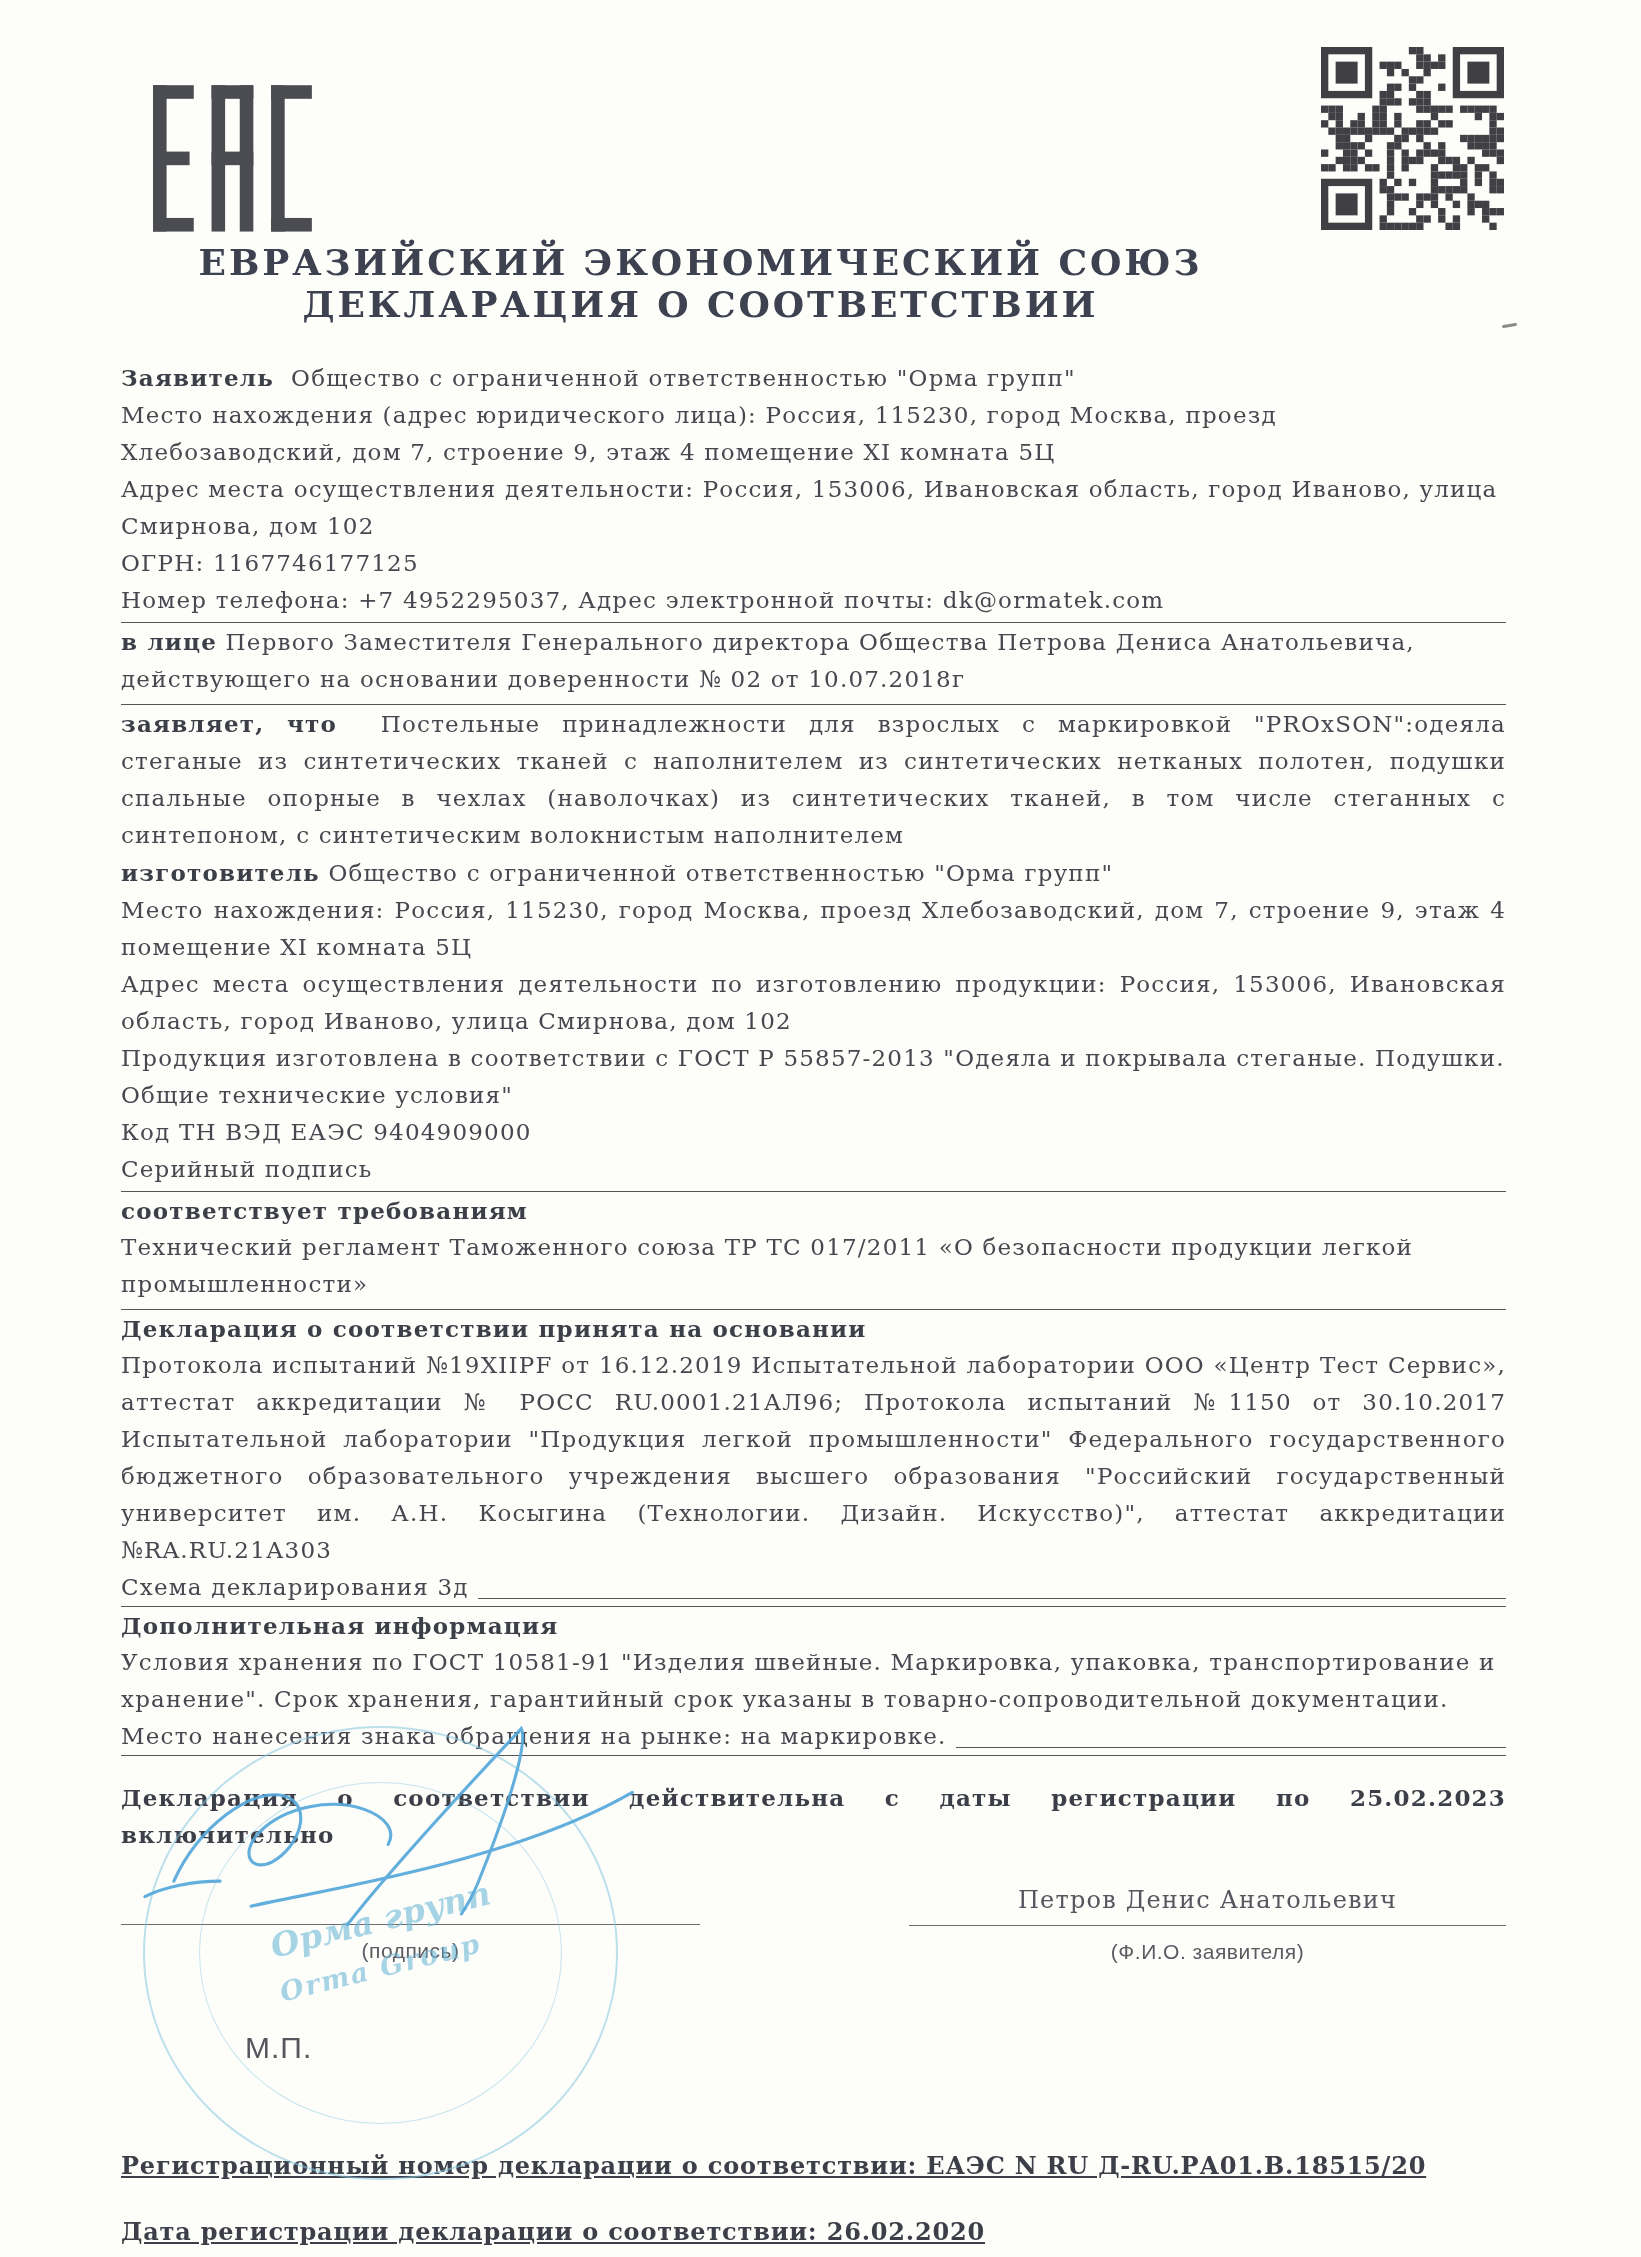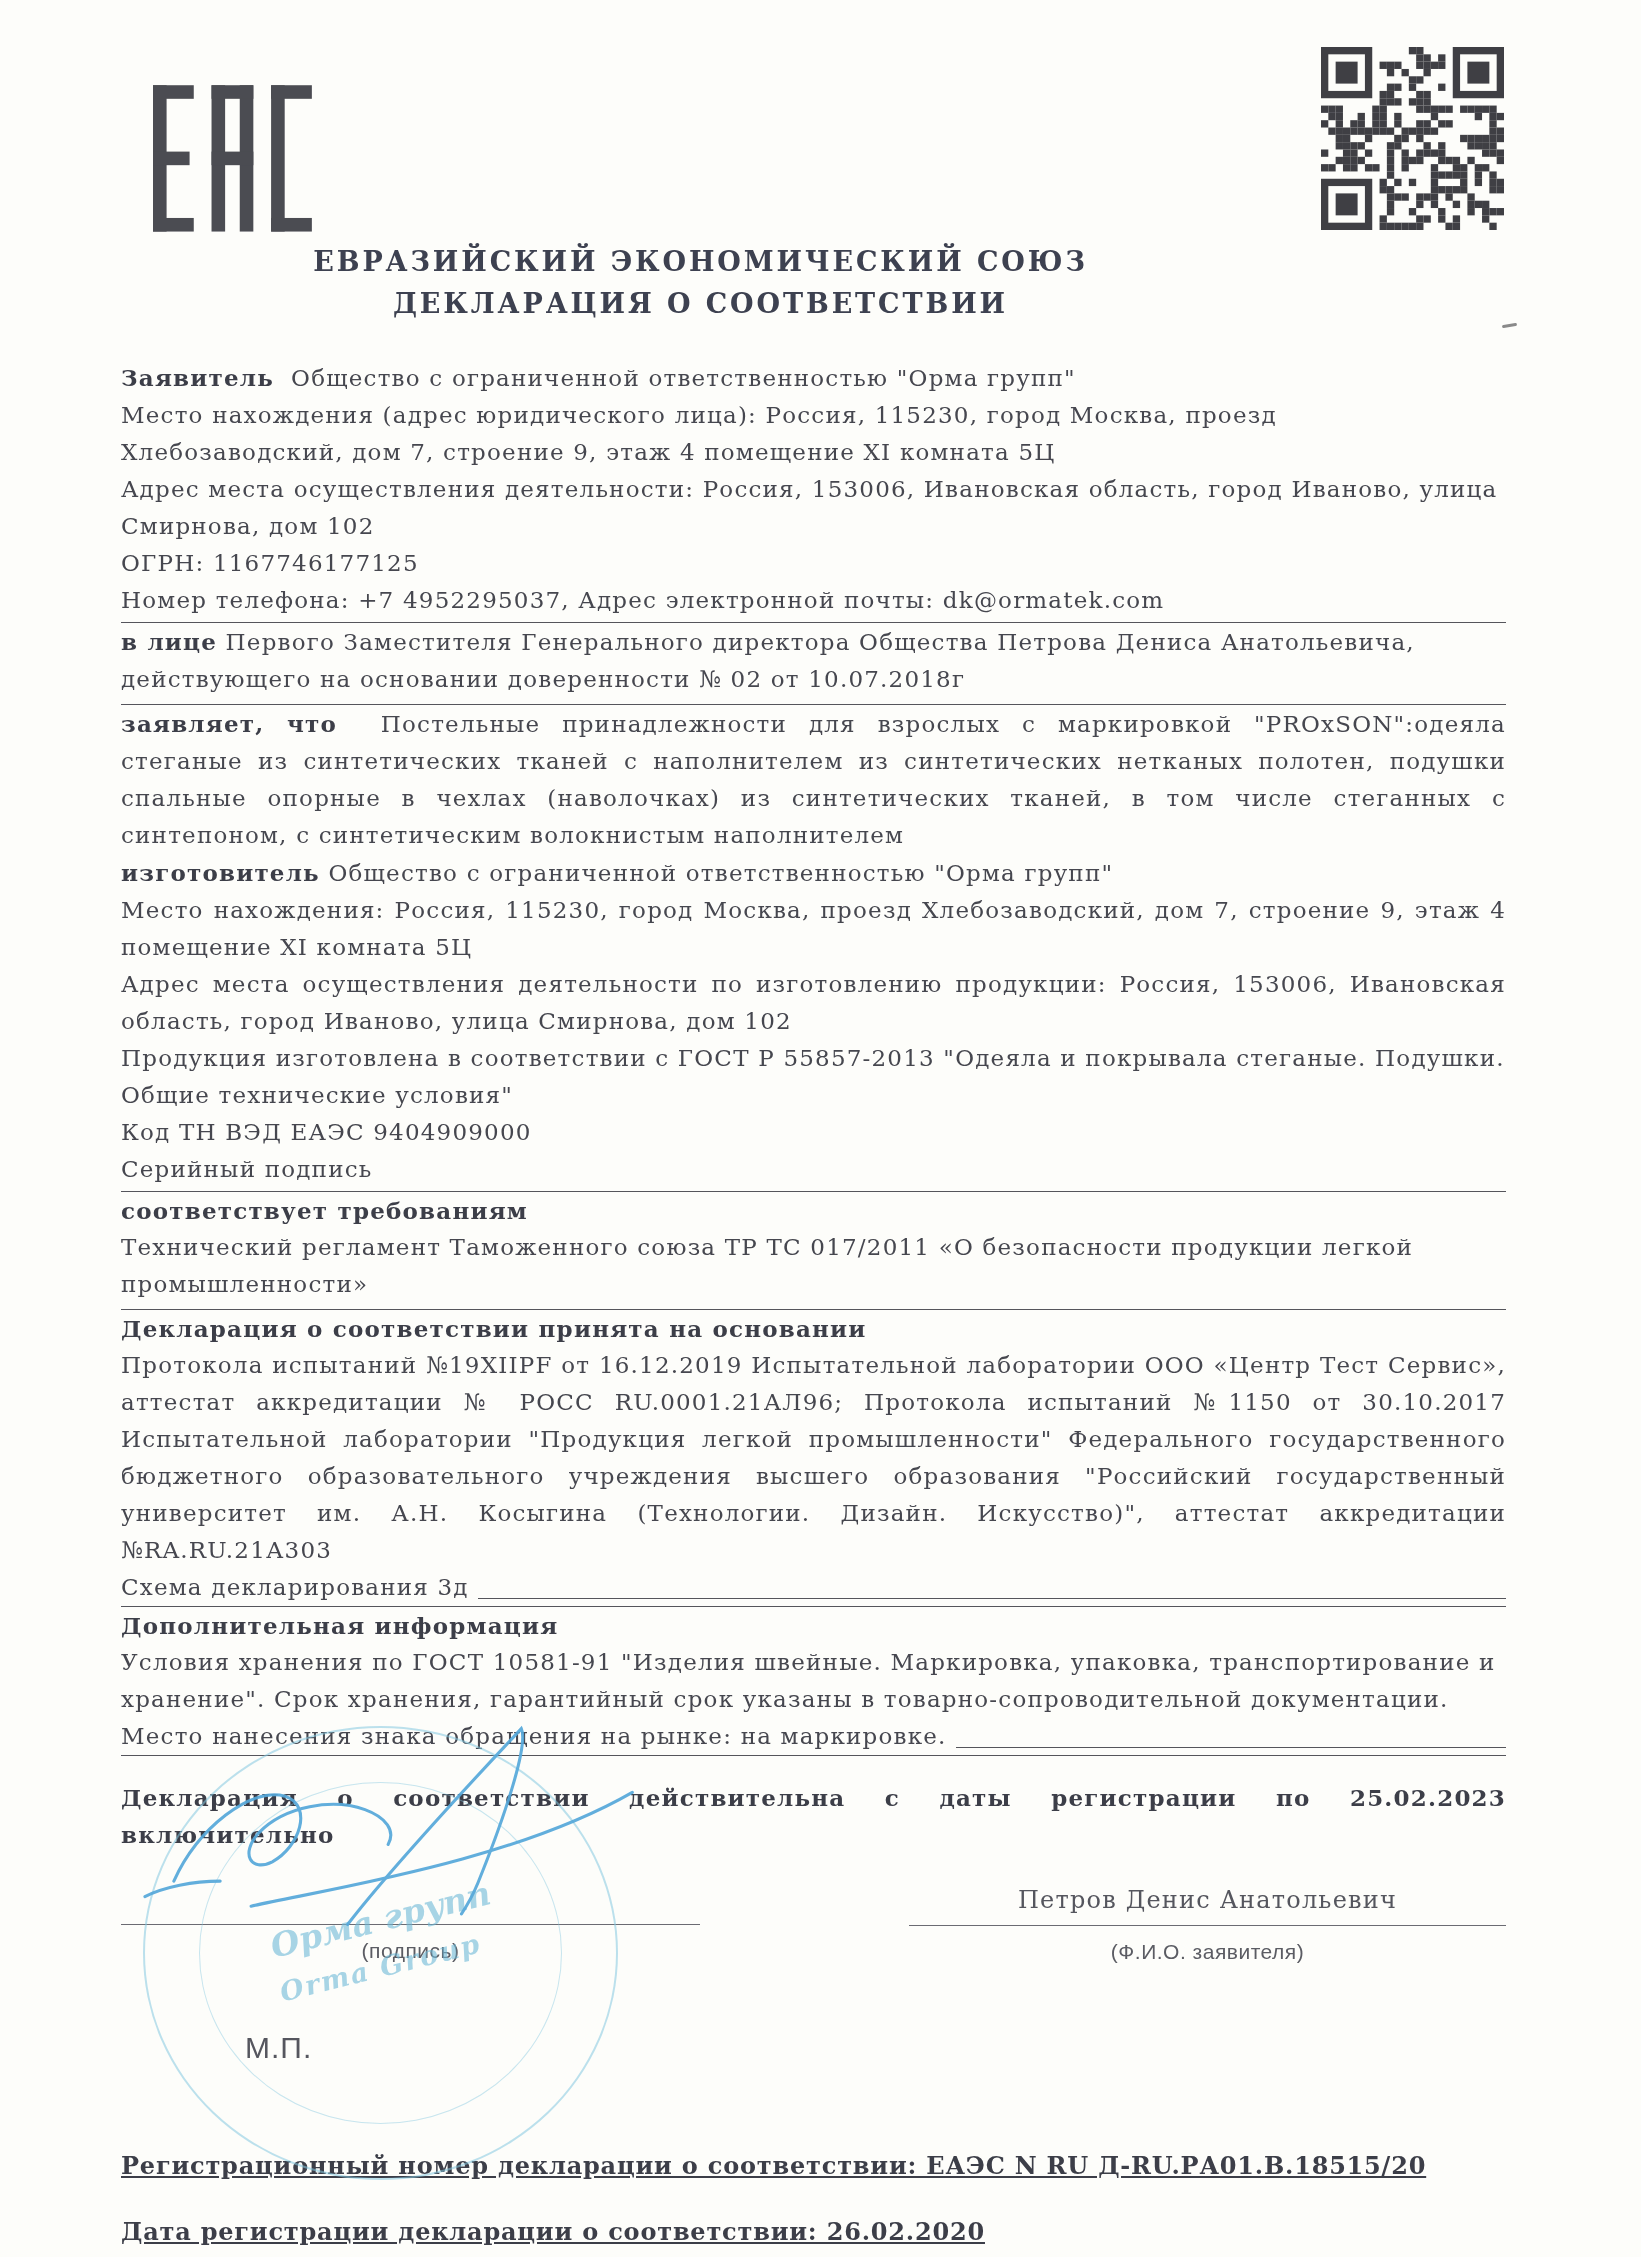--- a/index.html
+++ b/index.html
@@ -21,21 +21,21 @@
     font-family:"DejaVu Serif","Liberation Serif",serif;
     color:var(--text);
     overflow:hidden;
   }
   
   .eac-logo{position:absolute;left:153px;top:75px;width:162px;height:172px;}
   .qr{position:absolute;left:1321px;top:42px;width:183px;height:193px;}
   .titles{
     position:absolute;left:126px;top:241px;width:1149px;
     text-align:center;color:var(--title);
-    font-weight:bold;font-size:27px;letter-spacing:2.9px;line-height:42px;
+    font-weight:bold;font-size:36px;letter-spacing:2.9px;line-height:42px;
   }
   .artifact{position:absolute;left:1502px;top:324px;width:15.4px;height:2.9px;background:#8a8a8a;transform:rotate(-10deg);border-radius:1.9px;}
   
   .content{
     position:relative;
     padding:359px 135px 0 121px;
     font-size:23px;line-height:37px;letter-spacing:1.2px;
   }
   .content p{margin:0;}
   b,.b{font-weight:bold;color:var(--bold);}

